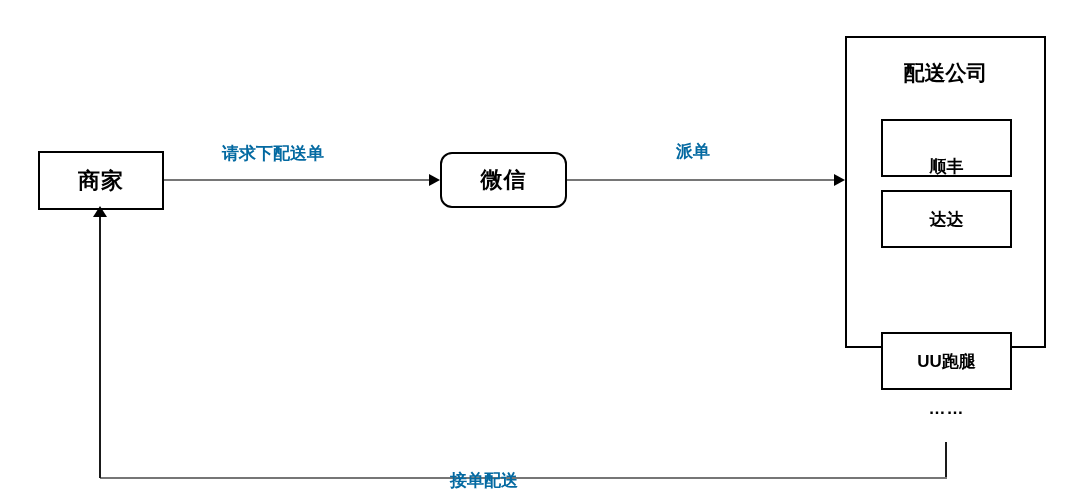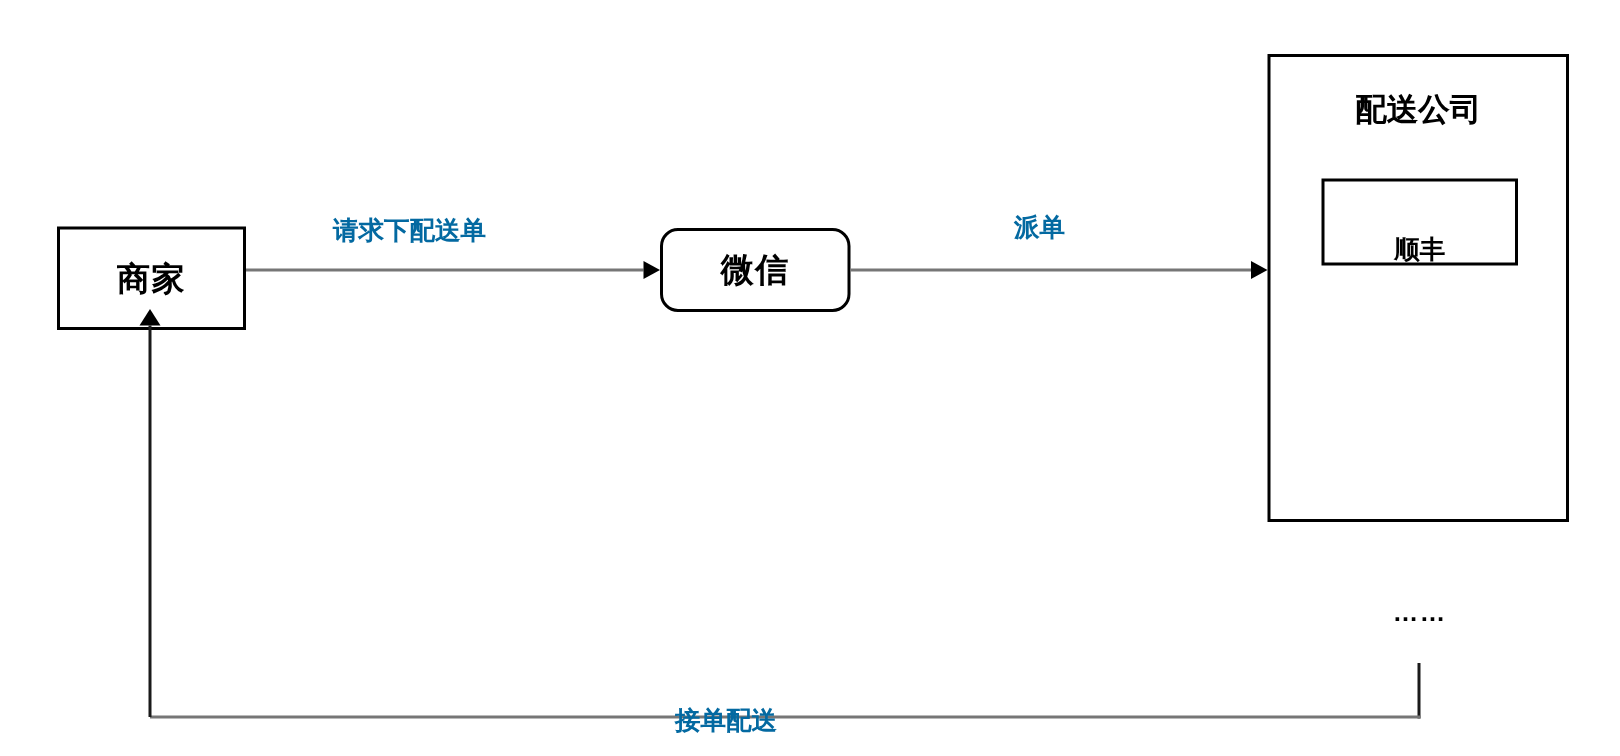--- a/index.html
+++ b/index.html
@@ -31,21 +31,21 @@
     font-size: 22px;
     font-weight: bold;
     line-height: 1;
     letter-spacing: 1px;
     white-space: nowrap;
   }
   #merchant-node {
     left: 38px;
     top: 151px;
     width: 126px;
-    height: 69px;
+    height: 59px;
   }
   #wechat-node {
     left: 440px;
     top: 152px;
     width: 127px;
     height: 56px;
     border-radius: 12px;
   }
   #delivery-panel {
     position: absolute;
@@ -153,20 +153,26 @@
   <div class="node-box" id="wechat-node">
     <span class="node-label">微信</span>
   </div>
 
   <div id="delivery-panel">
     <div id="delivery-panel-title">配送公司</div>
 
     <div class="company-box idx0">
       <span class="company-label">顺丰</span>
     </div>
+    <div class="company-box idx1">
+      <span class="company-label">达达</span>
+    </div>
+    <div class="company-box idx3">
+      <span class="company-label">UU跑腿</span>
+    </div>
 
     <div id="company-ellipsis">……</div>
   </div>
 
   <div class="edge-line-h" style="left:164px; top:179px; width:265px;"></div>
   <div class="arrow-head-right" style="left:429px; top:174px;"></div>
   <div class="edge-label" id="edge-label-request">请求下配送单</div>
 
   <div class="edge-line-h" style="left:567px; top:179px; width:268px;"></div>
   <div class="arrow-head-right" style="left:834px; top:174px;"></div>

